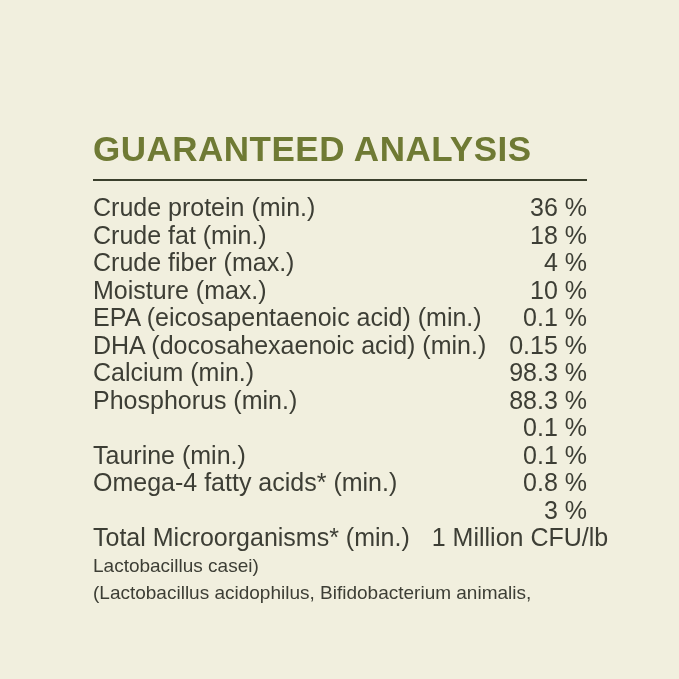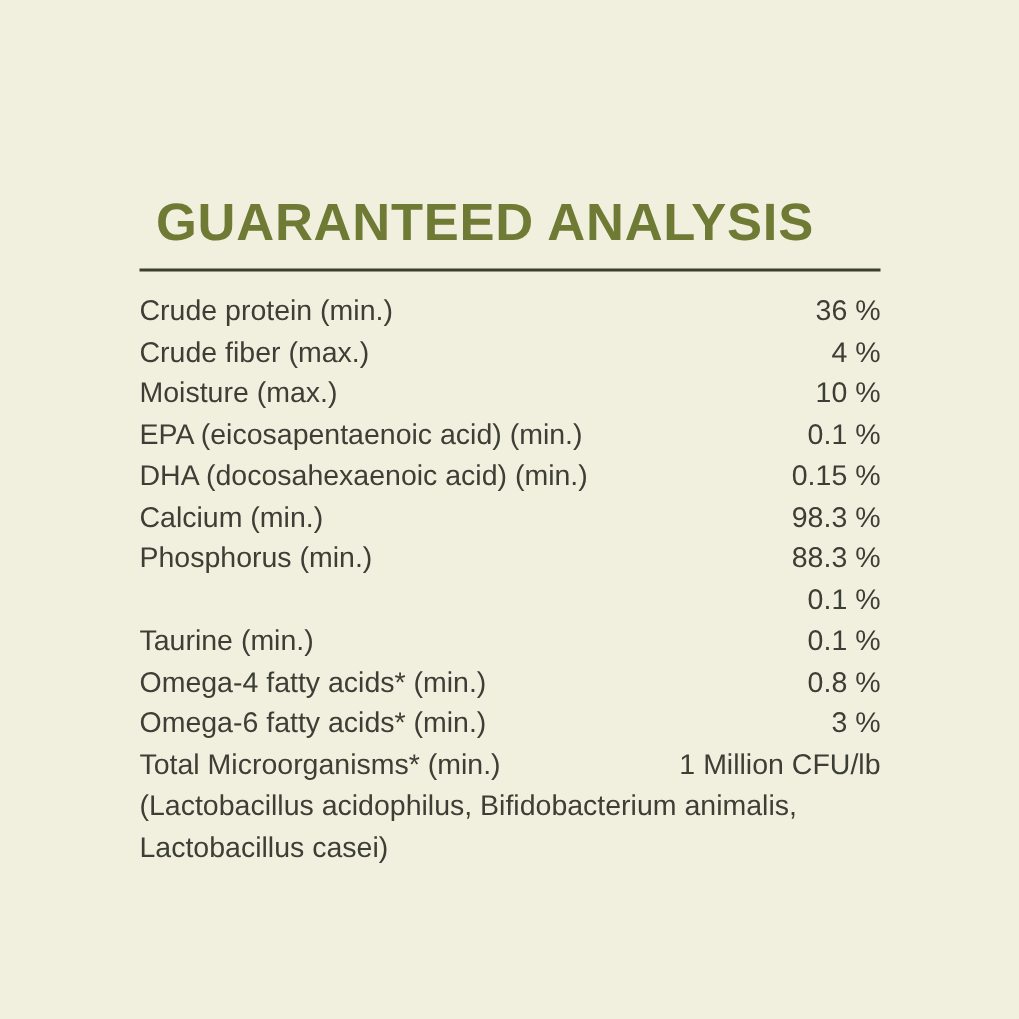--- a/index.html
+++ b/index.html
@@ -15,39 +15,39 @@
     overflow: hidden;
     background: var(--bg, #f1efde);
   }
   .content {
     position: absolute;
     left: 93px;
     top: 131px;
     width: 494px;
   }
   .panel-title {
-    margin: 0 0 12px 11px;
+    margin: 0 0 12px 0;
     font-size: 35px;
     line-height: 36px;
     font-weight: bold;
     letter-spacing: 0.5px;
     color: var(--title, #6f7a34);
   }
   .rule {
     height: 2px;
     background: var(--rule, #3b3f2c);
     margin: 0 0 13px 0;
   }
   .rows {
     color: var(--ink, #3d3e35);
   }
   .row {
     display: flex;
     align-items: center;
-    font-size: 19px;
+    font-size: 25px;
     line-height: 27.5px;
     color: var(--ink, #3d3e35);
   }
   .row .label,
   .row .value {
     white-space: nowrap;
   }
   .row .leader {
     flex: 1 1 auto;
     min-width: 12px;
@@ -70,20 +70,25 @@
   <div class="content">
     <h1 class="panel-title">GUARANTEED ANALYSIS</h1>
     <div class="rule"></div>
     <div class="rows">
   <div class="row">
     <span class="label">Crude protein (min.)</span>
     <span class="leader"></span>
     <span class="value">36 %</span>
   </div>
 
+  <div class="row">
+    <span class="label">Crude fat (min.)</span>
+    <span class="leader"></span>
+    <span class="value">18 %</span>
+  </div>
 
   <div class="row">
     <span class="label">Crude fiber (max.)</span>
     <span class="leader"></span>
     <span class="value">4 %</span>
   </div>
 
   <div class="row">
     <span class="label">Moisture (max.)</span>
     <span class="leader"></span>
@@ -125,29 +130,28 @@
     <span class="value">0.1 %</span>
   </div>
 
   <div class="row">
     <span class="label">Omega-4 fatty acids* (min.)</span>
     <span class="leader"></span>
     <span class="value">0.8 %</span>
   </div>
 
   <div class="row">
-    <span class="label">Omega-6 fatty acids* (min.)</span>
     <span class="leader"></span>
     <span class="value">3 %</span>
   </div>
 
   <div class="row">
     <span class="label">Total Microorganisms* (min.)</span>
     <span class="leader"></span>
     <span class="value">1 Million CFU/lb</span>
   </div>
 </div>
     <div class="footnote">
+      <div>Lactobacillus casei)</div>
       <div>(Lactobacillus acidophilus, Bifidobacterium animalis,</div>
-      <div>Lactobacillus casei)</div>
     </div>
   </div>
 </div>
 
 </body></html>

